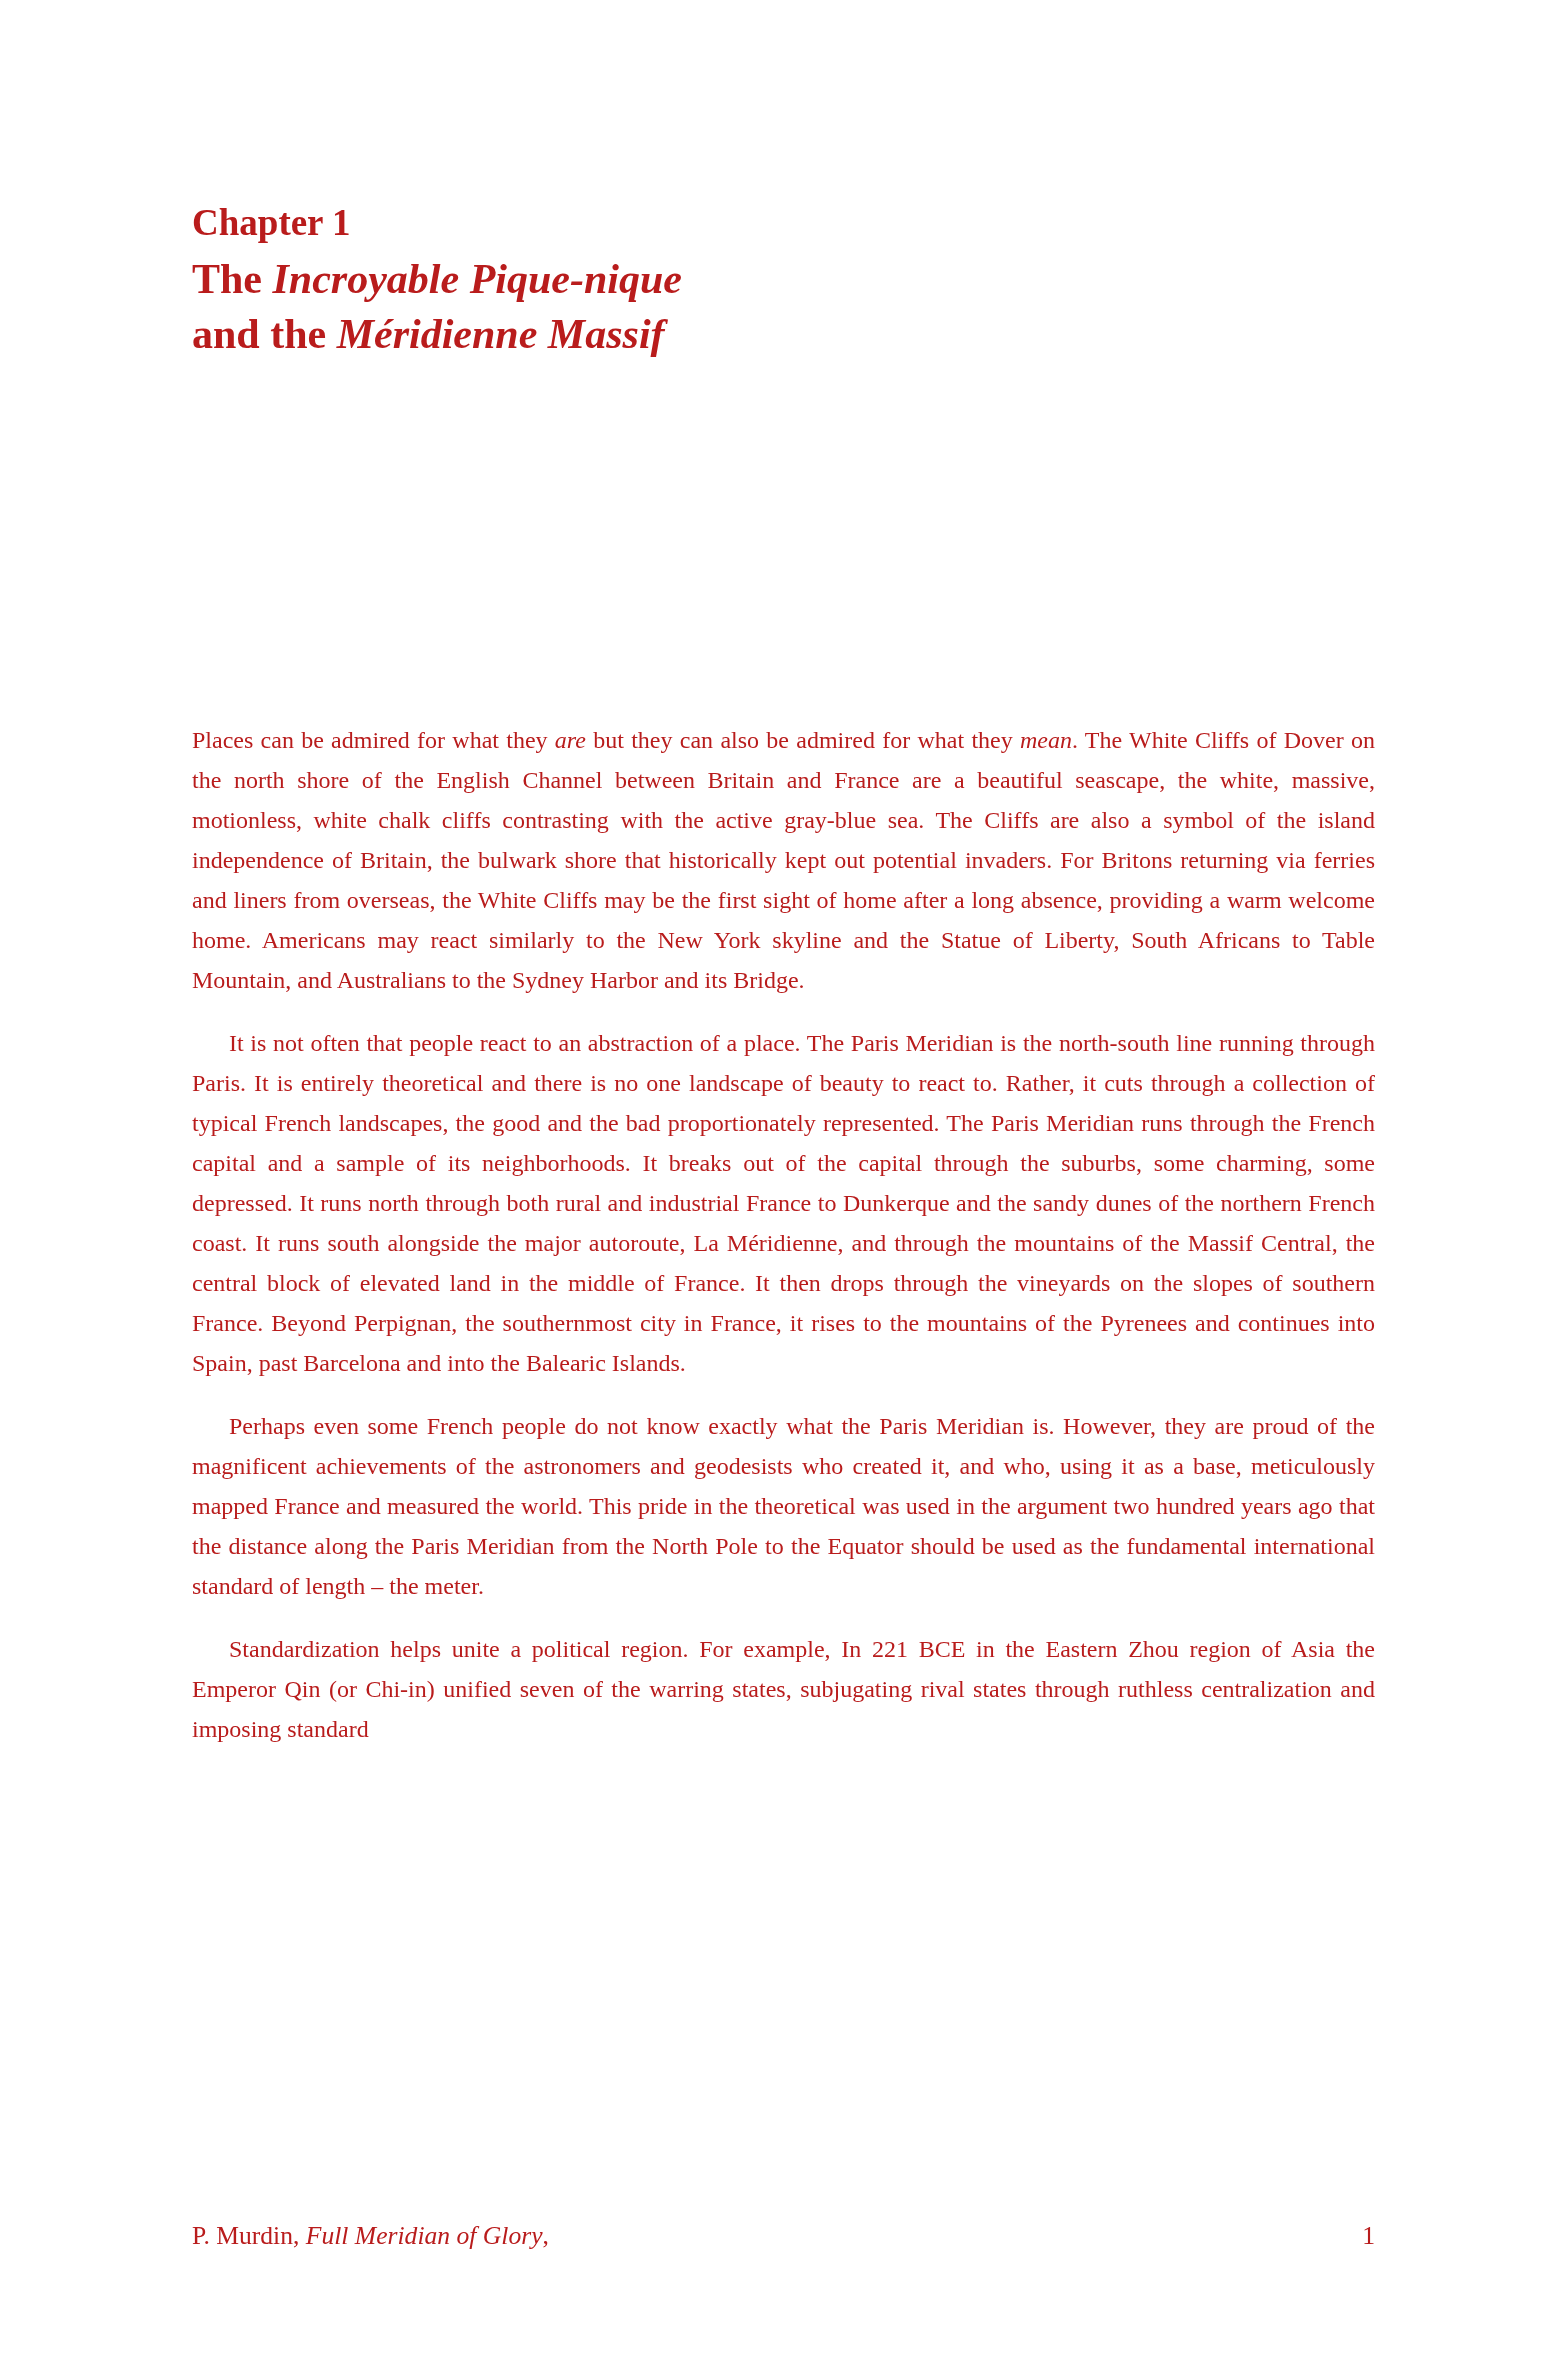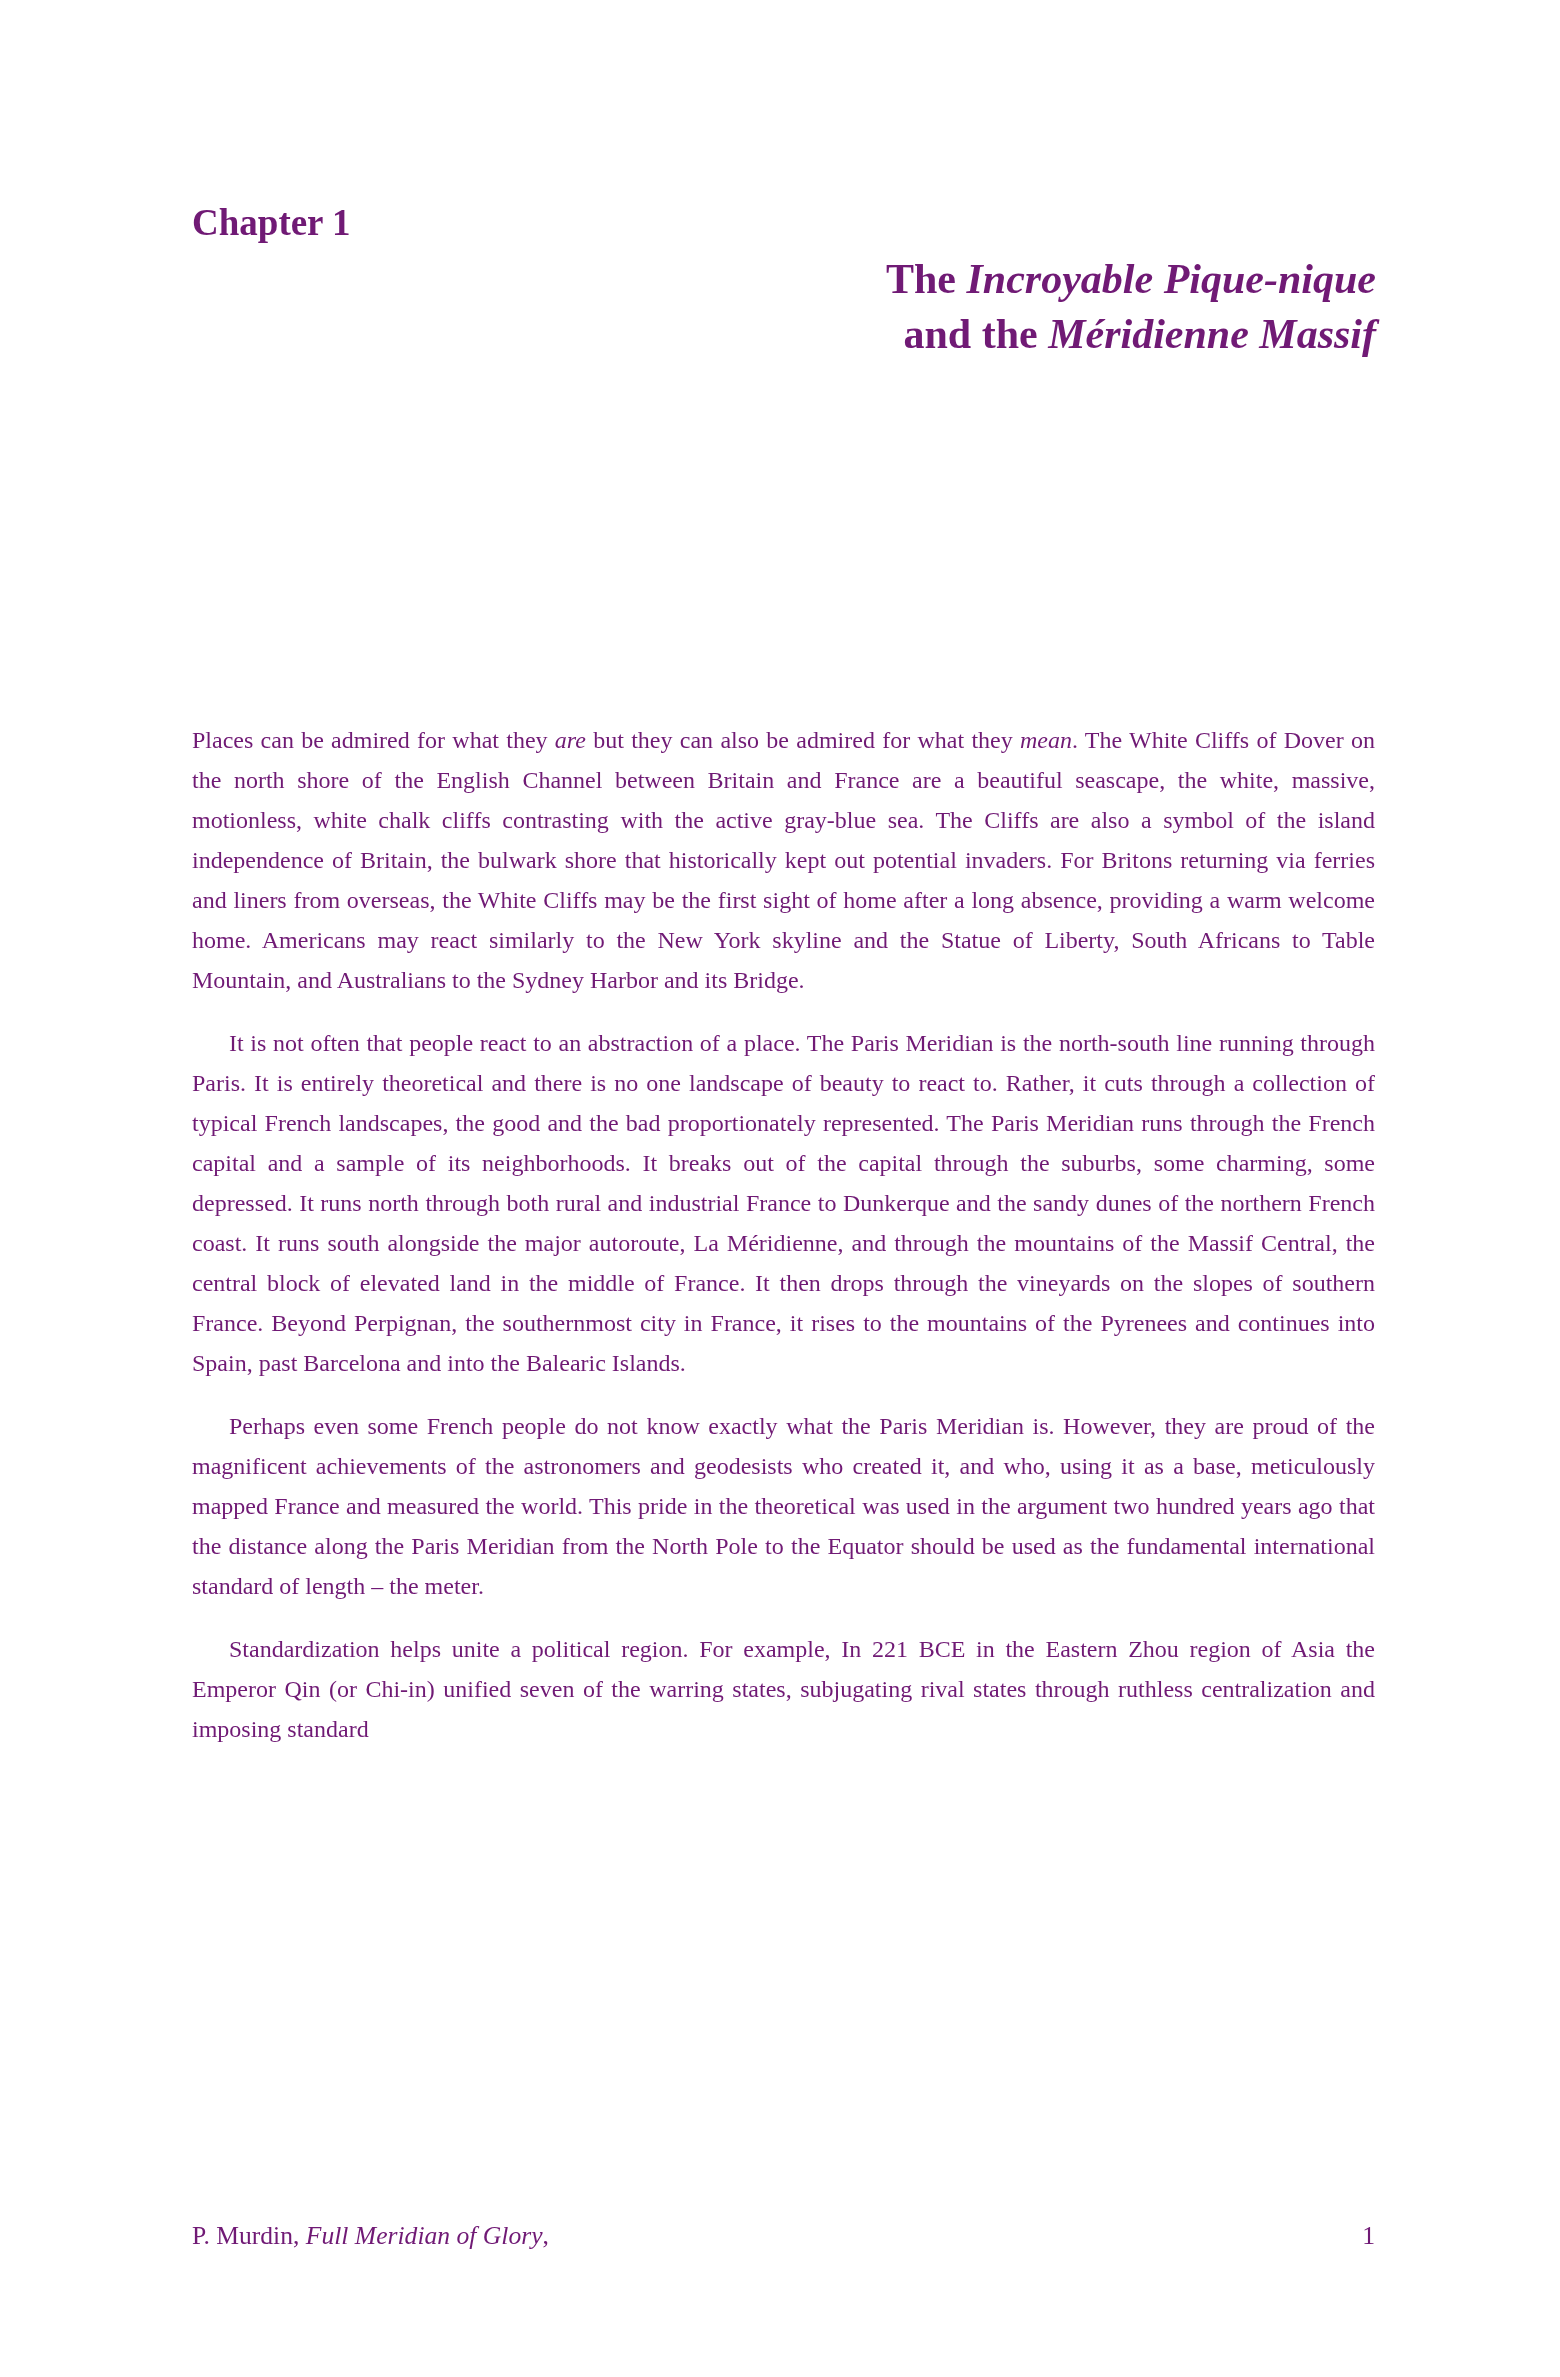--- a/index.html
+++ b/index.html
@@ -5,21 +5,21 @@
   html, body {
     margin: 0;
     padding: 0;
     background: #ffffff;
   }
   .page {
     position: relative;
     width: 1560px;
     height: 2377px;
     background: #ffffff;
-    color: #701a75;
+    color: #b91c1c;
     font-family: "Liberation Serif", "DejaVu Serif", serif;
     overflow: hidden;
   }
   .chapter-head {
     position: absolute;
     left: 192px;
     top: 203px;
     width: 1184px;
   }
   .chapter-num {
@@ -27,21 +27,21 @@
     font-weight: bold;
     margin: 0 0 8.5px 0;
     line-height: 1.1;
   }
   .chapter-title {
     font-size: 42px;
     font-weight: bold;
     margin: 0;
     line-height: 1.30;
   }
-  .title-line { display: block; text-align: right; }
+  .title-line { display: block; }
   .it { font-style: italic; }
   .body-text {
     position: absolute;
     left: 192px;
     top: 720px;
     width: 1183px;
     font-size: 24px;
     line-height: 40px;
     text-align: justify;
   }

